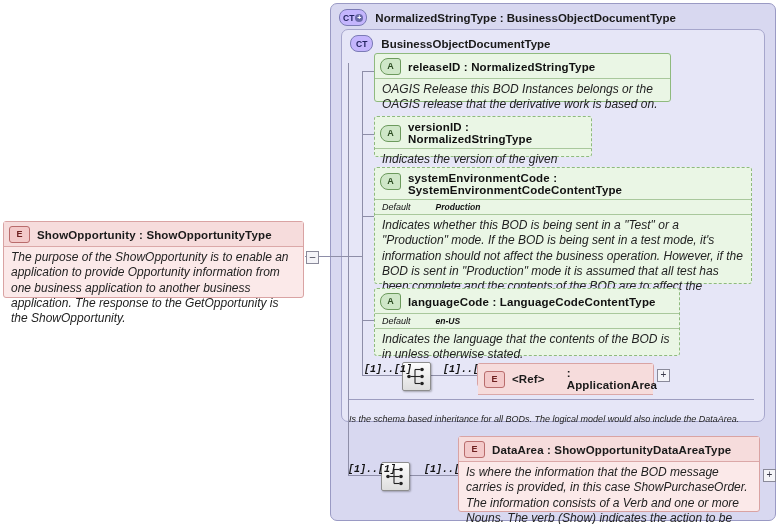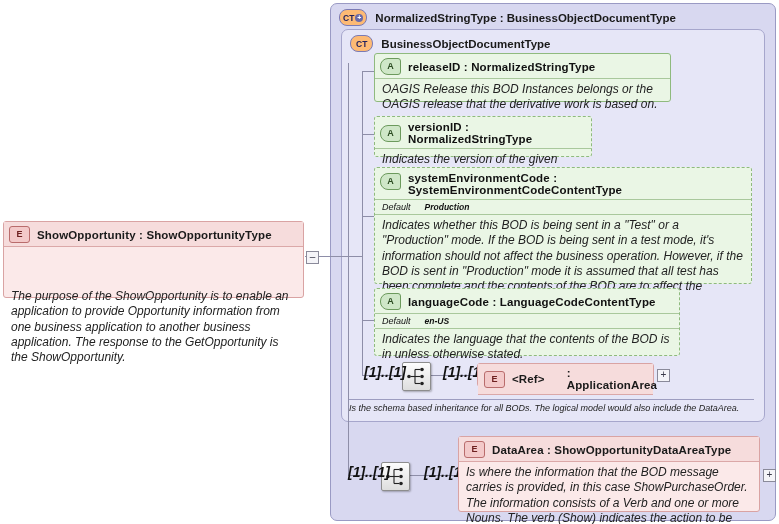--- a/index.html
+++ b/index.html
@@ -41,21 +41,21 @@
     padding: 3px 7px 4px 7px;
     border-top: 1px solid #b9b9c4;
   }
 
   .node-default {
     font-size: 9px;
     color: #111;
     padding: 2px 7px 2px 7px;
     border-top: 1px solid #b9b9c4;
     display: flex;
-    gap: 14px;
+    gap: 25px;
     align-items: baseline;
   }
   .node-default .dlabel { font-style: italic; }
   .node-default .dval { font-weight: bold; font-size: 8.5px; font-style: italic; }
 
   
   .badge {
     flex: 0 0 auto;
     display: inline-flex;
     align-items: center;
@@ -78,21 +78,21 @@
     color: #2a4a20;
     border-radius: 8px 3px 3px 8px;
   }
   .badge-ct {
     display: inline-flex;
     align-items: center;
     justify-content: center;
     gap: 1px;
     height: 15px;
     padding: 0 3px;
-    background: #fdba74;
+    background: #c4b5fd;
     border: 1px solid #7b7bb5;
     border-radius: 8px;
     color: #22225e;
     font-size: 8.5px;
     font-weight: bold;
   }
   .badge-ct .plusmark {
     width: 8px; height: 8px;
     border-radius: 50%;
     background: #6a6aa8;
@@ -140,21 +140,21 @@
     color: #1a1a1a;
     padding: 5px 8px 3px 8px;
   }
   .ct-doc {
     position: absolute;
     font-size: 9px;
     font-style: italic;
     color: #222;
     line-height: 1.3;
     border-top: 1px solid #9d9dc0;
-    padding-top: 3px;
+    padding-top: 14px;
   }
 
   
   .seq {
     position: absolute;
     width: 27px;
     height: 27px;
     background: linear-gradient(#fdfdfd, #dedede);
     border: 1px solid #8d8d8d;
     box-shadow: 1px 1px 2px rgba(0,0,0,.28);
@@ -170,25 +170,26 @@
     font-size: 10px;
     line-height: 9px;
     text-align: center;
     color: #3a3a4a;
     font-family: "Liberation Sans", sans-serif;
   }
 
   
   .card {
     position: absolute;
-    font-size: 14px;
+    font-size: 10px;
     font-style: italic;
     font-weight: bold;
     color: #111;
     white-space: nowrap;
+    font-family: Liberation Mono, monospace;
   }
 
   
   .line {
     position: absolute;
     background: #8e8ea8;
   }
   .line.h { height: 1px; }
   .line.v { width: 1px; }
 </style>
@@ -320,15 +321,15 @@
   </div>
   <div class="node-doc" style="border-top:none;">Is where the information that the BOD message carries is provided, in this case ShowPurchaseOrder. The information consists of a Verb and one or more Nouns. The verb (Show) indicates the action to be performed on the Noun (PurchaseOrder).</div>
 </div>
 <div class="toggle" style="left:763px; top:469px;">+</div>
 
 <div class="node el" style="left:3px; top:221px; width:301px; height:77px;">
   <div class="node-title">
     <span class="badge badge-e">E</span>
     <span>ShowOpportunity : ShowOpportunityType</span>
   </div>
-  <div class="node-doc" style="border-top:none;margin-top:39px;">The purpose of the ShowOpportunity is to enable an application to provide Opportunity information from one business application to another business application. The response to the GetOpportunity is the ShowOpportunity.</div>
+  <div class="node-doc" style="border-top:none;">The purpose of the ShowOpportunity is to enable an application to provide Opportunity information from one business application to another business application. The response to the GetOpportunity is the ShowOpportunity.</div>
 </div>
 <div class="toggle" style="left:306px; top:251px;">–</div>
 
 </body></html>

